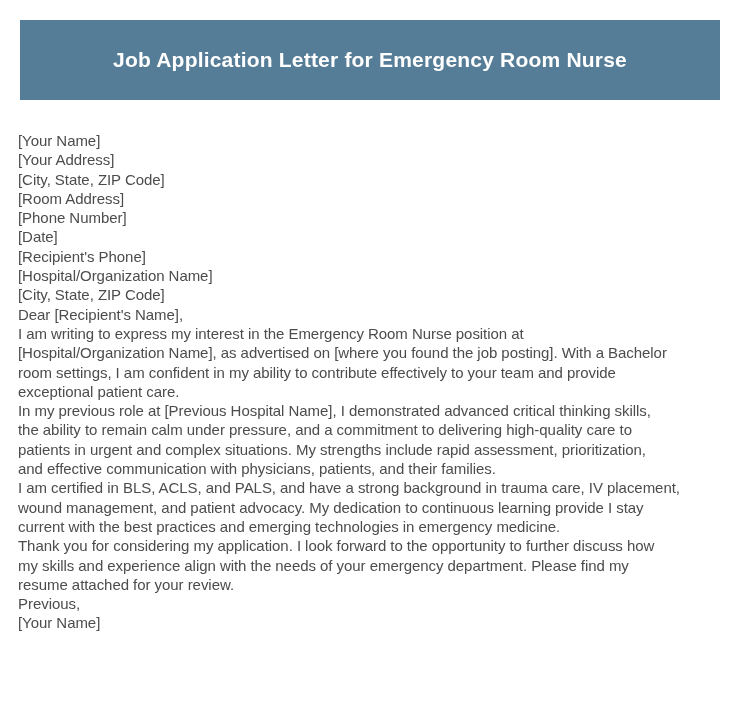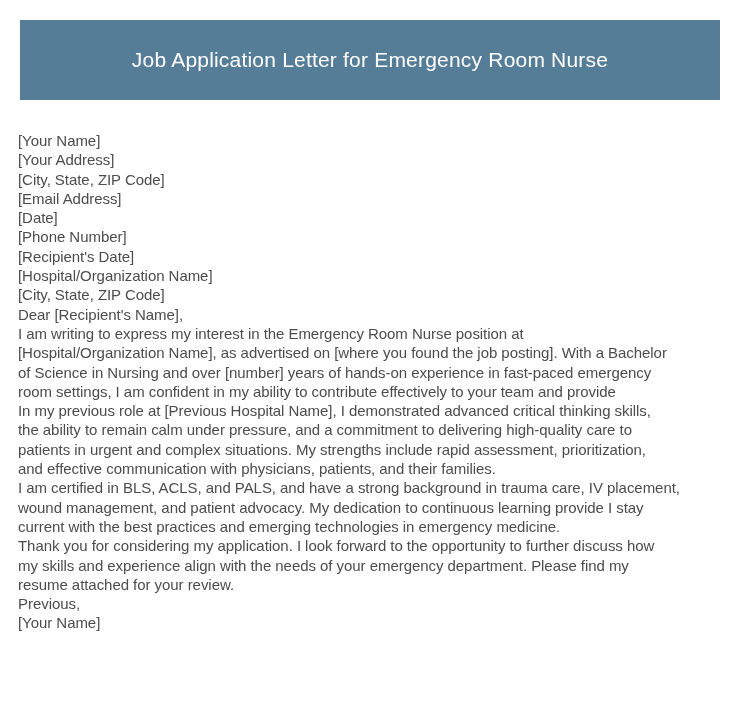--- a/index.html
+++ b/index.html
@@ -15,21 +15,21 @@
     height: 80px;
     background: var(--header-bg, #567d98);
     display: flex;
     align-items: center;
     justify-content: center;
   }
   .header-title {
     margin: 0;
     color: var(--header-fg, #ffffff);
     font-size: 21px;
-    font-weight: 400;
+    font-weight: 700;
     letter-spacing: 0.2px;
     white-space: nowrap;
   }
   .letter {
     margin: 31px 18px 0 18px;
     color: var(--body-fg, #4c4c4c);
     font-size: 15px;
     line-height: 19.3px;
     letter-spacing: -0.05px;
   }
@@ -40,36 +40,36 @@
 
 <div class="header-band">
   <h1 class="header-title">Job Application Letter for Emergency Room Nurse</h1>
 </div>
 
 <div class="letter">
   <div>
       <div class="line">[Your Name]</div>
       <div class="line">[Your Address]</div>
       <div class="line">[City, State, ZIP Code]</div>
-      <div class="line">[Email Address]</div>
+      <div class="line">[Room Address]</div>
+      <div class="line">[Phone Number]</div>
       <div class="line">[Date]</div>
-      <div class="line">[Phone Number]</div>
     </div>
   <div>
-      <div class="line">[Recipient's Date]</div>
+      <div class="line">[Recipient's Phone]</div>
       <div class="line">[Hospital/Organization Name]</div>
       <div class="line">[City, State, ZIP Code]</div>
     </div>
   <div class="line">Dear [Recipient's Name],</div>
   <div>
       <div>
         <div class="line">I am writing to express my interest in the Emergency Room Nurse position at</div>
         <div class="line">[Hospital/Organization Name], as advertised on [where you found the job posting]. With a Bachelor</div>
-        <div class="line">of Science in Nursing and over [number] years of hands-on experience in fast-paced emergency</div>
         <div class="line">room settings, I am confident in my ability to contribute effectively to your team and provide</div>
+        <div class="line">exceptional patient care.</div>
       </div>
       <div>
         <div class="line">In my previous role at [Previous Hospital Name], I demonstrated advanced critical thinking skills,</div>
         <div class="line">the ability to remain calm under pressure, and a commitment to delivering high-quality care to</div>
         <div class="line">patients in urgent and complex situations. My strengths include rapid assessment, prioritization,</div>
         <div class="line">and effective communication with physicians, patients, and their families.</div>
       </div>
       <div>
         <div class="line">I am certified in BLS, ACLS, and PALS, and have a strong background in trauma care, IV placement,</div>
         <div class="line">wound management, and patient advocacy. My dedication to continuous learning provide I stay</div>

